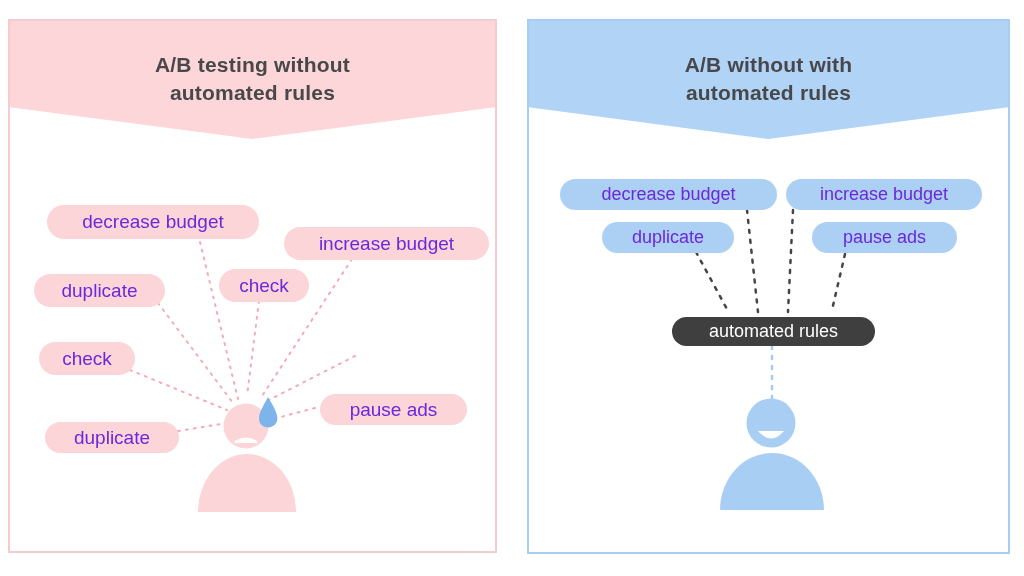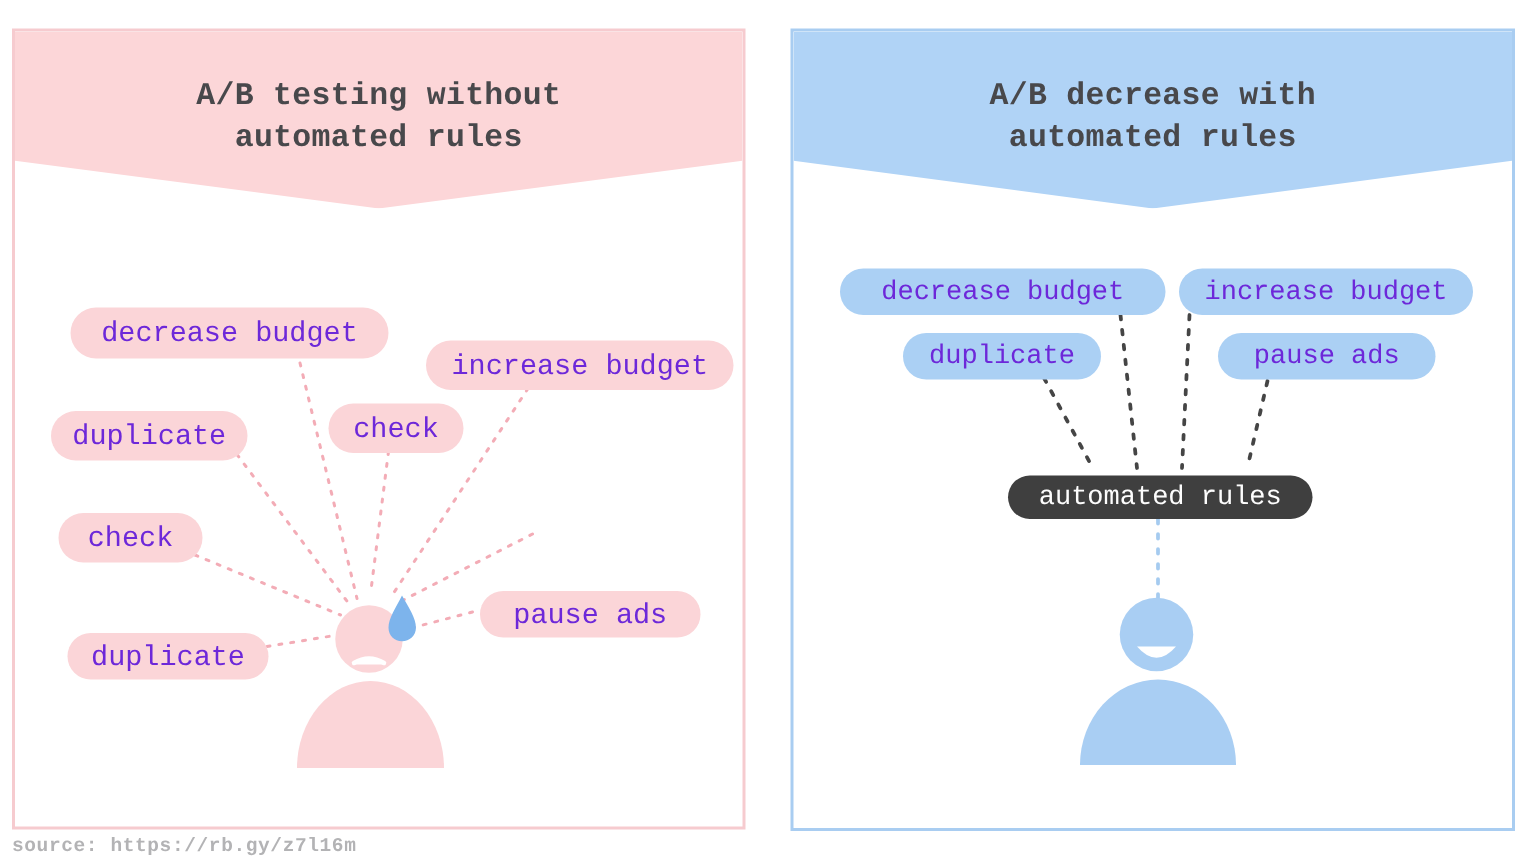--- a/index.html
+++ b/index.html
@@ -1,19 +1,19 @@
 <!DOCTYPE html>
 <html><head>
 <meta charset="utf-8">
 <style>
   * { margin:0; padding:0; box-sizing:border-box; }
   html,body { background:#ffffff; }
   .canvas {
     position:relative; width:1024px; height:576px; background:#ffffff;
-    font-family:Liberation Mono, monospace; overflow:hidden;
+    font-family:Liberation Sans, sans-serif; overflow:hidden;
   }
 
   
   .panel { position:absolute; background:#ffffff; }
   .panel.left  { left:8px;   top:19px; width:489px; height:534px; border:2px solid #f6cbcf; }
   .panel.right { left:527px; top:19px; width:483px; height:535px; border:2px solid #a9cdf1; }
 
   .header {
     position:absolute; left:0; top:0; right:0; height:118px;
     clip-path: polygon(0 0, 100% 0, 100% 73%, 50% 100%, 0 73%);
@@ -117,25 +117,24 @@
     <div class="pill pink lp2">increase budget</div>
     <div class="pill pink lp3">duplicate</div>
     <div class="pill pink lp4">check</div>
     <div class="pill pink lp5">check</div>
     <div class="pill pink lp7">duplicate</div>
     <div class="pill pink lp8">pause ads</div>
   </section>
 
   <section class="panel right">
     <div class="header blue">
-      <div class="title-line">A/B decrease with</div>
+      <div class="title-line">A/B without with</div>
       <div class="title-line">automated rules</div>
     </div>
     <div class="pill blue rp1">decrease budget</div>
     <div class="pill blue rp2">increase budget</div>
     <div class="pill blue rp3">duplicate</div>
     <div class="pill blue rp4">pause ads</div>
     <div class="pill dark rp5">automated rules</div>
   </section>
 
-  <div class="source">source: https://rb.gy/z7l16m</div>
 
 </div>
 
 </body></html>

